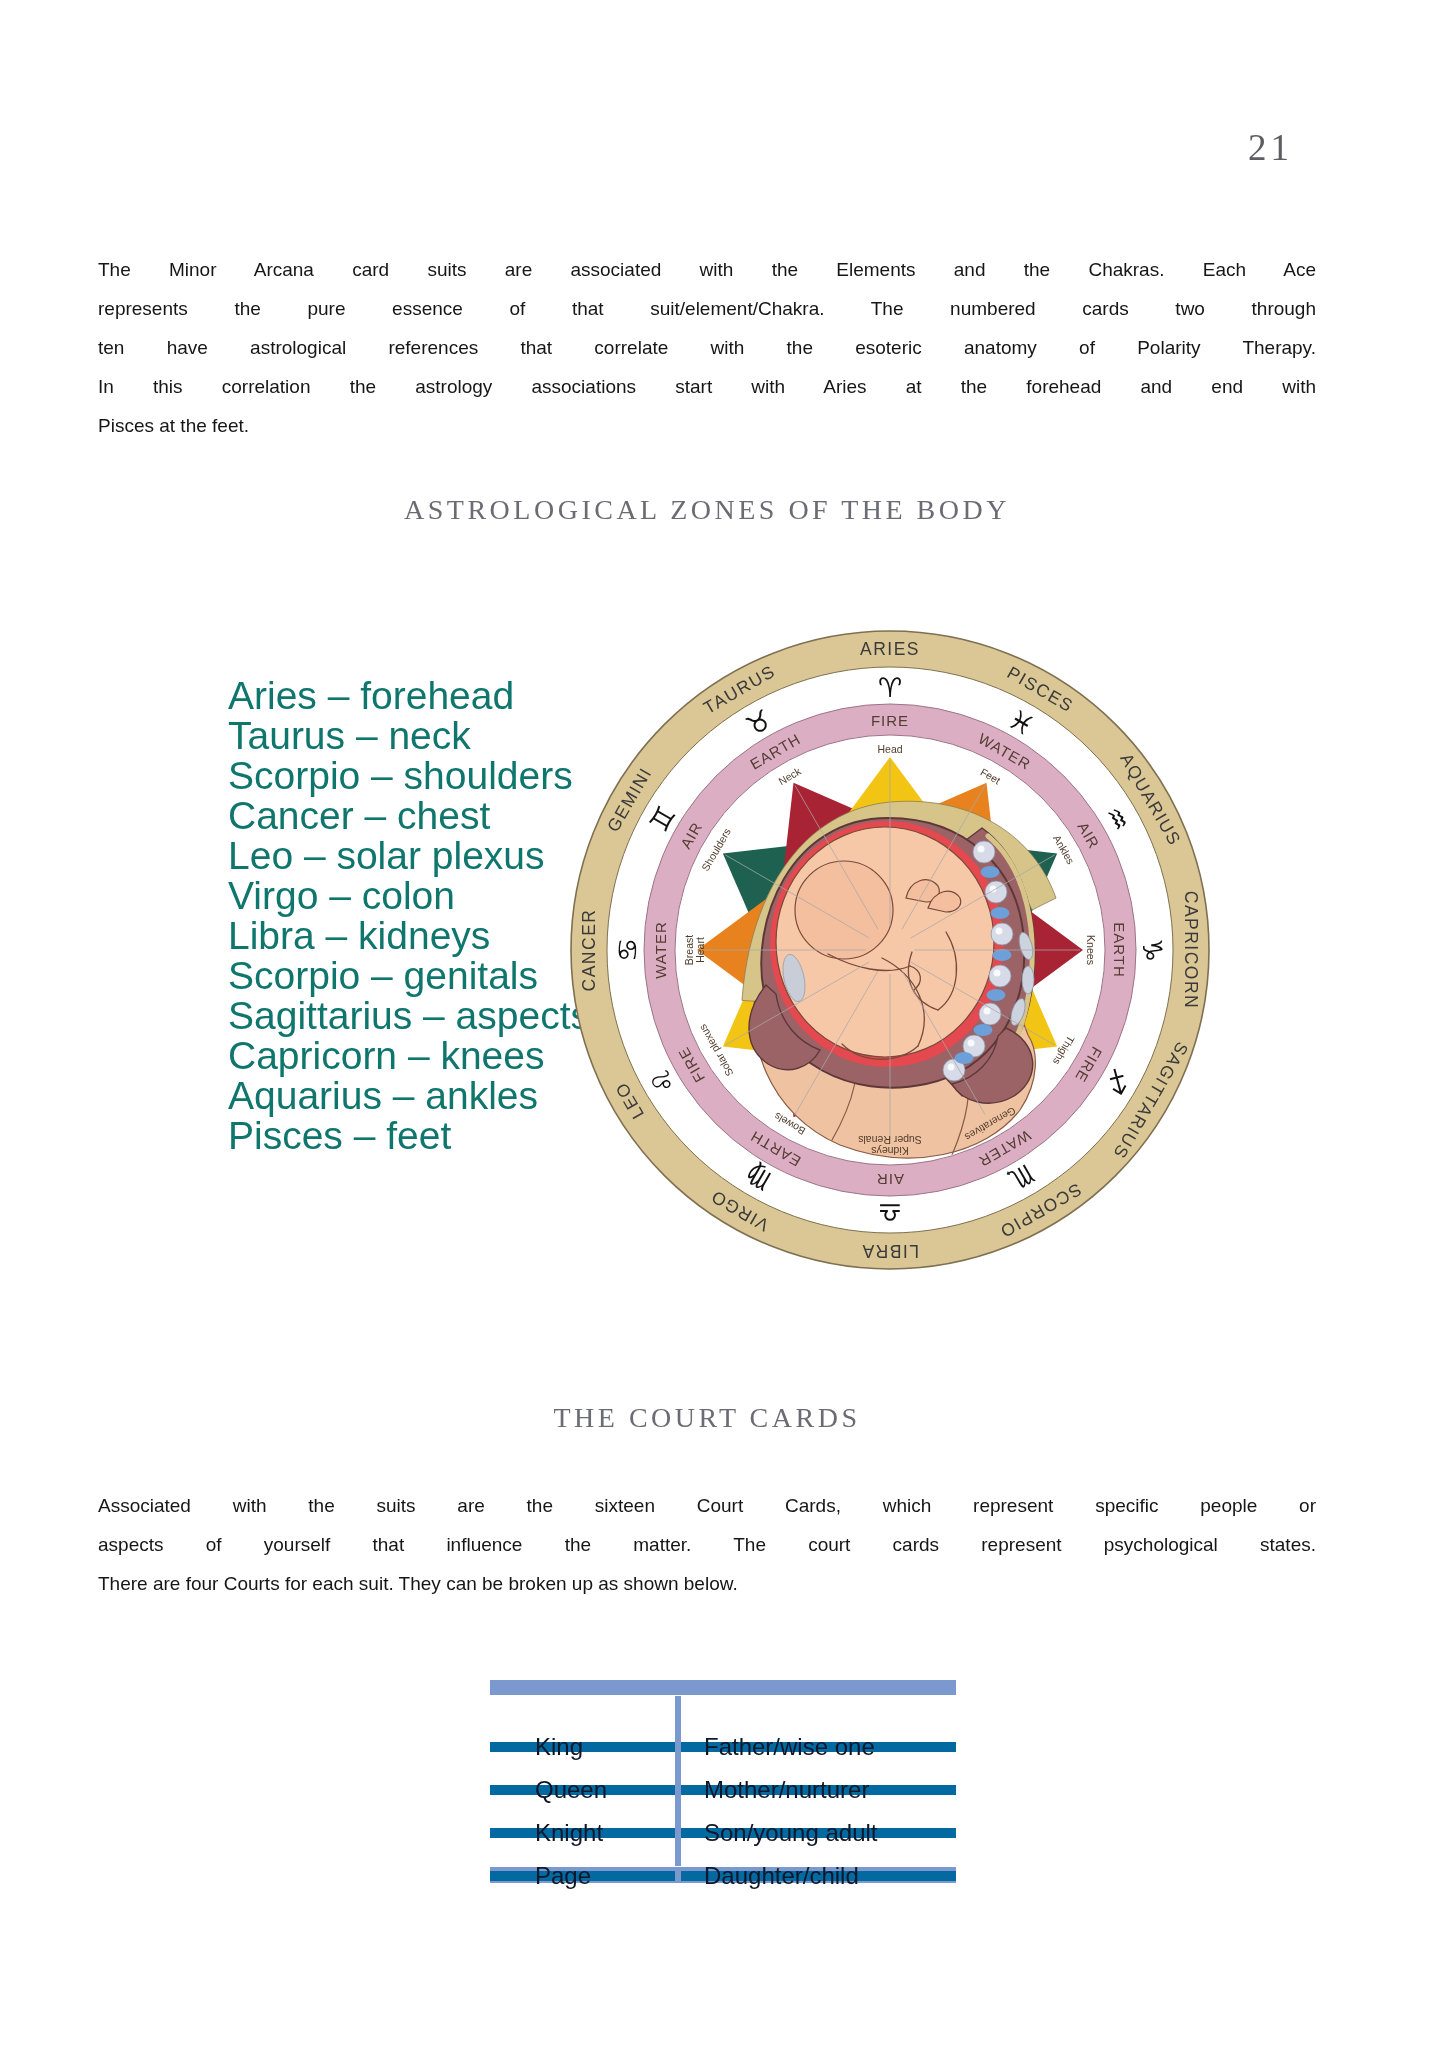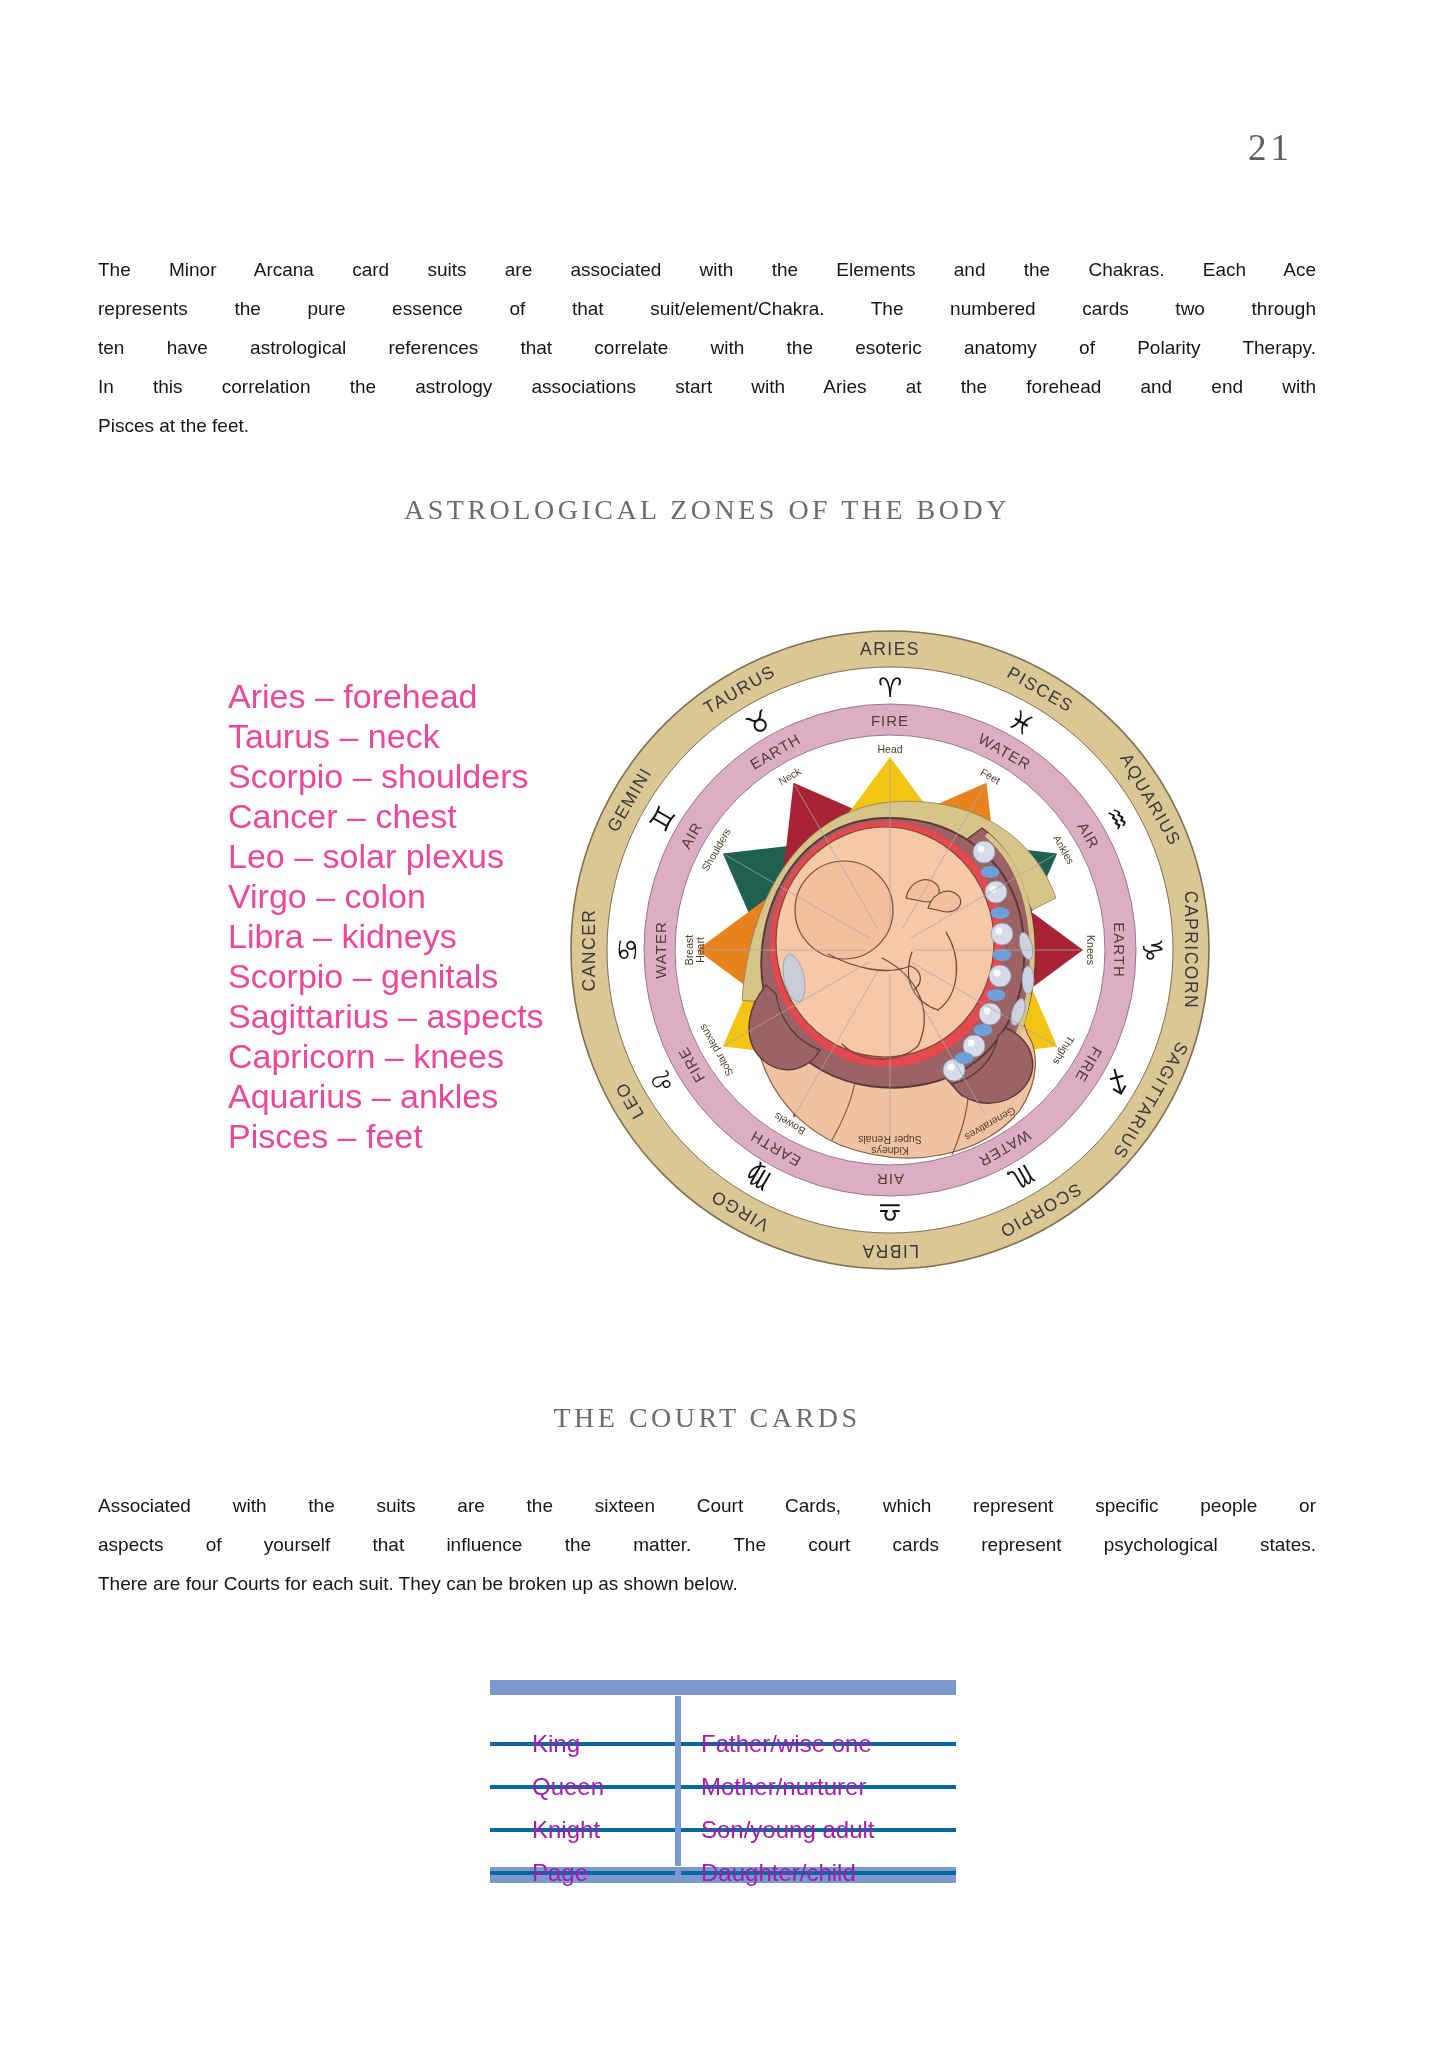--- a/index.html
+++ b/index.html
@@ -11,34 +11,34 @@
     position:absolute; top:126px; right:152px;
     font-family:"Liberation Serif", serif; font-size:37px; letter-spacing:4px; color:#5d5d64;
   }
   .para { position:absolute; left:98px; width:1218px; font-size:19px; line-height:39px; color:#161616; }
   .jline { text-align:justify; text-align-last:justify; }
   .jline.lastline { text-align-last:left; }
   .sechead {
     position:absolute; left:98px; width:1218px; text-align:center;
     font-family:"Liberation Serif", serif; font-size:28px; letter-spacing:3.5px; color:#6b6b73;
   }
-  .zones { position:absolute; left:228px; top:676px; font-size:34px; line-height:40px; color:#ec4899; }
+  .zones { position:absolute; left:228px; top:676px; font-size:39px; line-height:40px; color:#0f766e; }
   .wheel { position:absolute; left:560px; top:620px; width:660px; height:660px; }
   
   .court { position:absolute; left:490px; top:1680px; width:466px; }
   .cbar { background:#7b99ce; }
   .cbar.top { height:15px; margin-bottom:1px; }
   .cbar.bottom { height:16px; margin-top:1px; }
   .crows { position:relative; }
   .cvline { position:absolute; left:185px; top:0; bottom:0; width:6px; background:#7b99ce; }
   .crow { display:flex; height:41px; margin-bottom:2px; }
   .crow:last-child { margin-bottom:0; }
   .ccell {
-    background:#e1e2ef; border:2px solid #0369a1; box-sizing:border-box;
-    display:flex; align-items:center; font-size:24px; color:#a21caf;margin-top:46px;
+    background:#e1e2ef; border:5px solid #0369a1; box-sizing:border-box;
+    display:flex; align-items:center; font-size:24px; color:#0f172a;margin-top:46px;
   }
   .ccell.left  { width:185px; padding-left:40px; }
   .ccell.right { margin-left:6px; flex:1; padding-left:18px; }
 </style>
 </head>
 <body>
 
 <div class="pagenum">21</div>
 
 <div class="para" style="top:250px;">

